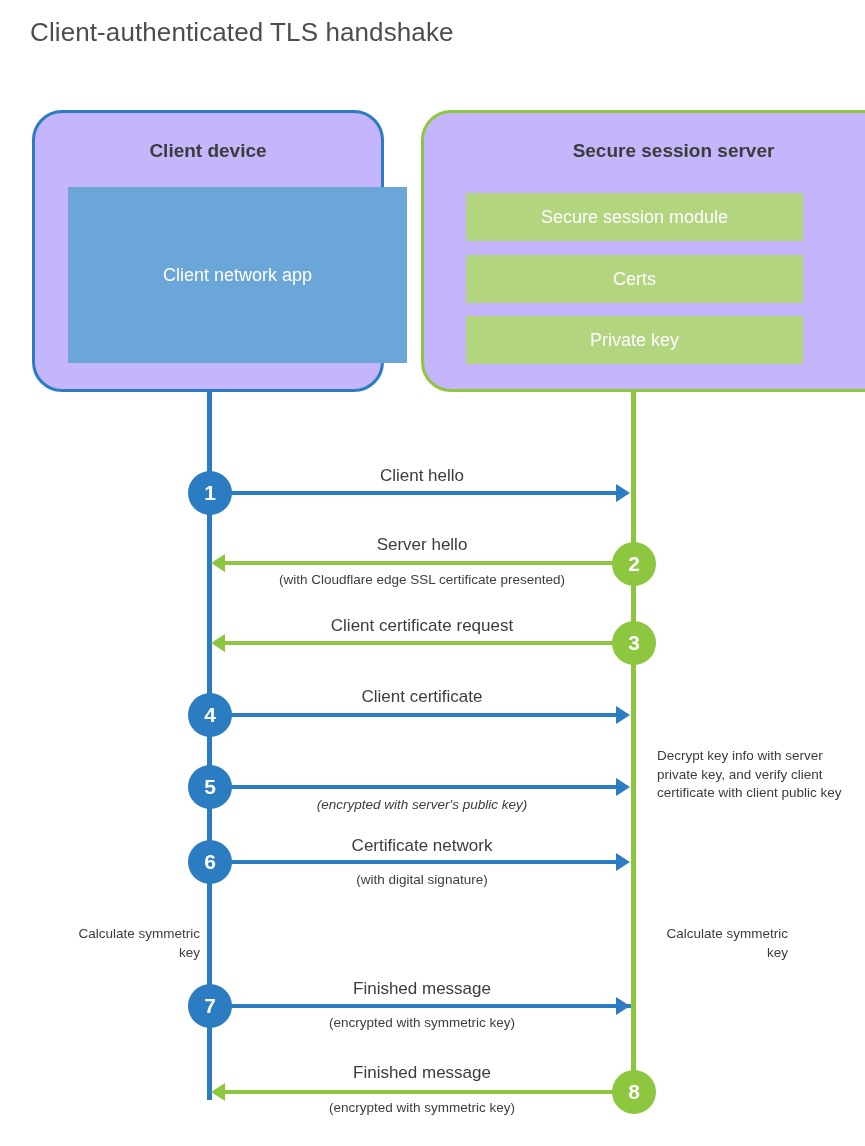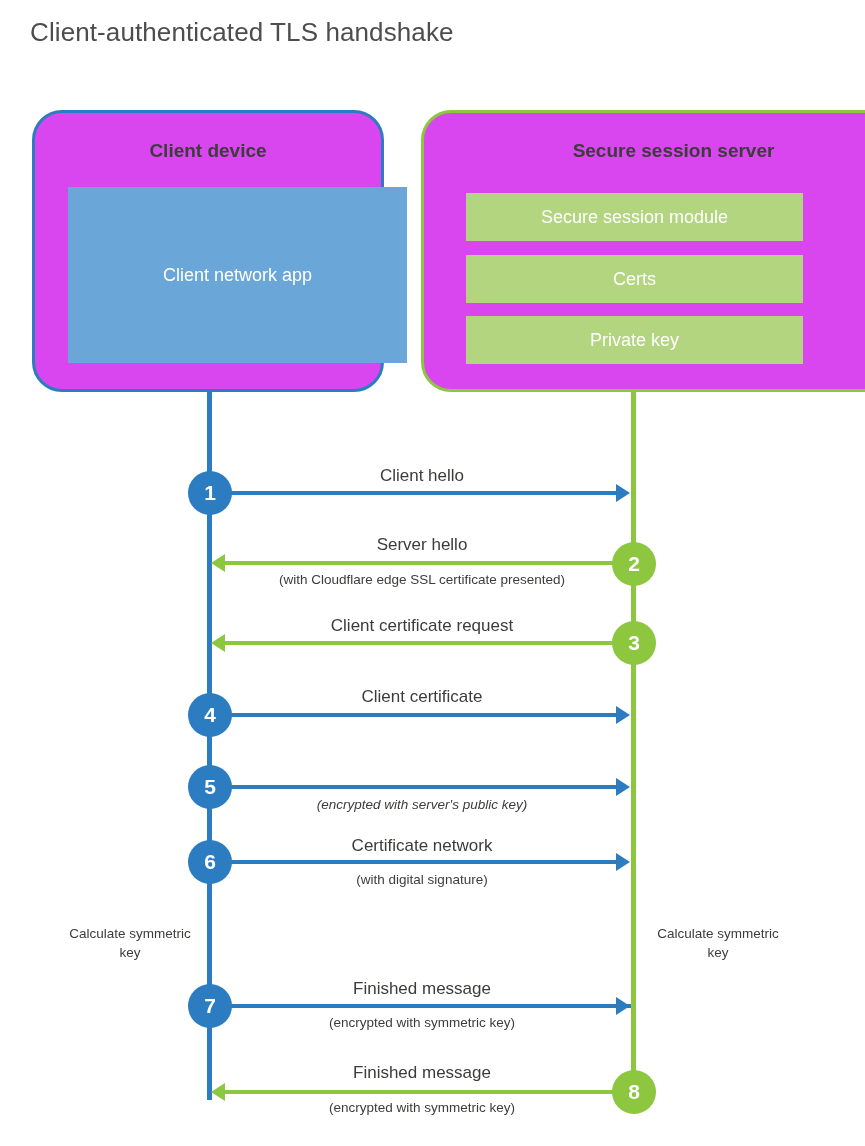--- a/index.html
+++ b/index.html
@@ -28,21 +28,21 @@
     font-weight: 400;
     color: #4d4d4d;
     letter-spacing: 0.1px;
     white-space: nowrap;
   }
 
   
   .party-box {
     position: absolute;
     box-sizing: border-box;
-    background: #d946ef;
+    background: #c4b5fd;
     border-radius: 30px;
   }
   .party-box.client {
     left: 32px;
     top: 110px;
     width: 352px;
     height: 282px;
     border: 3px solid #2b7cc0;
   }
   .party-box.server {
@@ -169,21 +169,21 @@
     color: #3c3c3b;
     white-space: nowrap;
   }
 
   .side-note {
     position: absolute;
     font-size: 13.5px;
     line-height: 18.5px;
     color: #3c3c3b;
   }
-  .side-note.centered { text-align: center; }
+  .side-note.centered { text-align: right; }
 </style>
 </head>
 <body>
 
 <div id="page">
 
   <div class="diagram-title">Client-authenticated TLS handshake</div>
 
   <div class="party-box client">
     <div class="party-title">Client device</div>
@@ -219,20 +219,21 @@
   <div class="msg-label" style="left:210px; top:687px; width:424px;">Client certificate</div>
   <div class="msg-line to-server" style="left:210px; top:713px; width:406px;"></div>
   <div class="arrow-head right" style="left:616px; top:706px;"></div>
   <div class="step-circle client-side" style="left:188px; top:693px;">4</div>
 
   <div class="msg-line to-server" style="left:210px; top:785px; width:406px;"></div>
   <div class="arrow-head right" style="left:616px; top:778px;"></div>
   <div class="msg-sublabel" style="left:210px; top:797px; width:424px;font-style:italic;">(encrypted with server's public key)</div>
   <div class="step-circle client-side" style="left:188px; top:765px;">5</div>
 
+  <div class="side-note" style="left:657px; top:747px; width:185px;">Decrypt key info with server private key, and verify client certificate with client public key</div>
 
   <div class="msg-label" style="left:210px; top:836px; width:424px;">Certificate network</div>
   <div class="msg-line to-server" style="left:210px; top:860px; width:406px;"></div>
   <div class="arrow-head right" style="left:616px; top:853px;"></div>
   <div class="msg-sublabel" style="left:210px; top:872px; width:424px;">(with digital signature)</div>
   <div class="step-circle client-side" style="left:188px; top:840px;">6</div>
 
   <div class="side-note centered" style="left:60px; top:925px; width:140px;">Calculate symmetric key</div>
   <div class="side-note centered" style="left:648px; top:925px; width:140px;">Calculate symmetric key</div>
 

